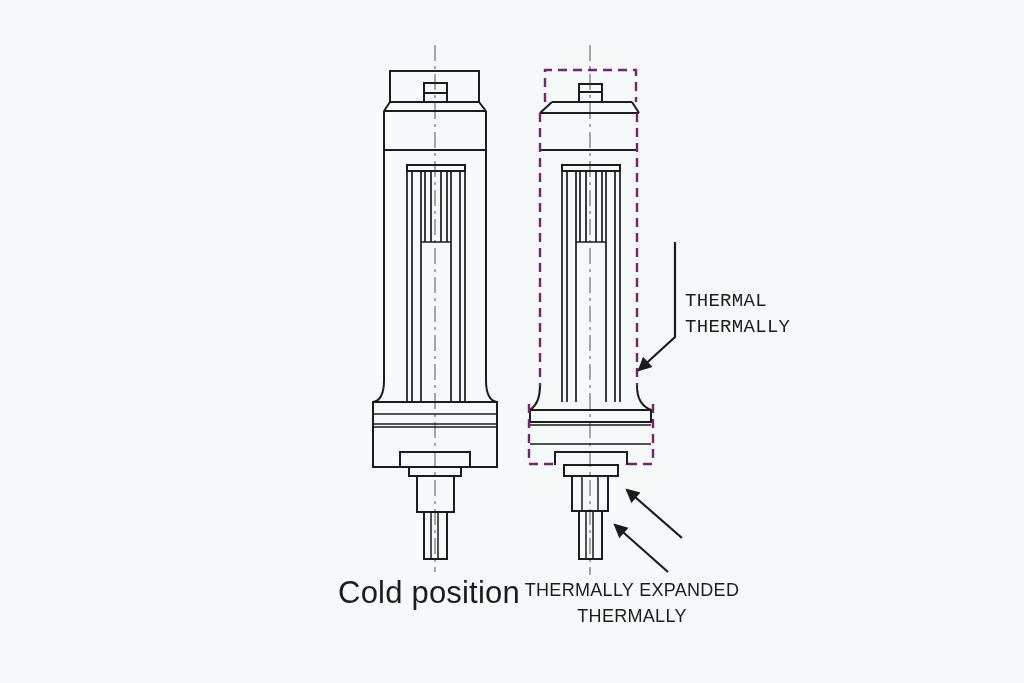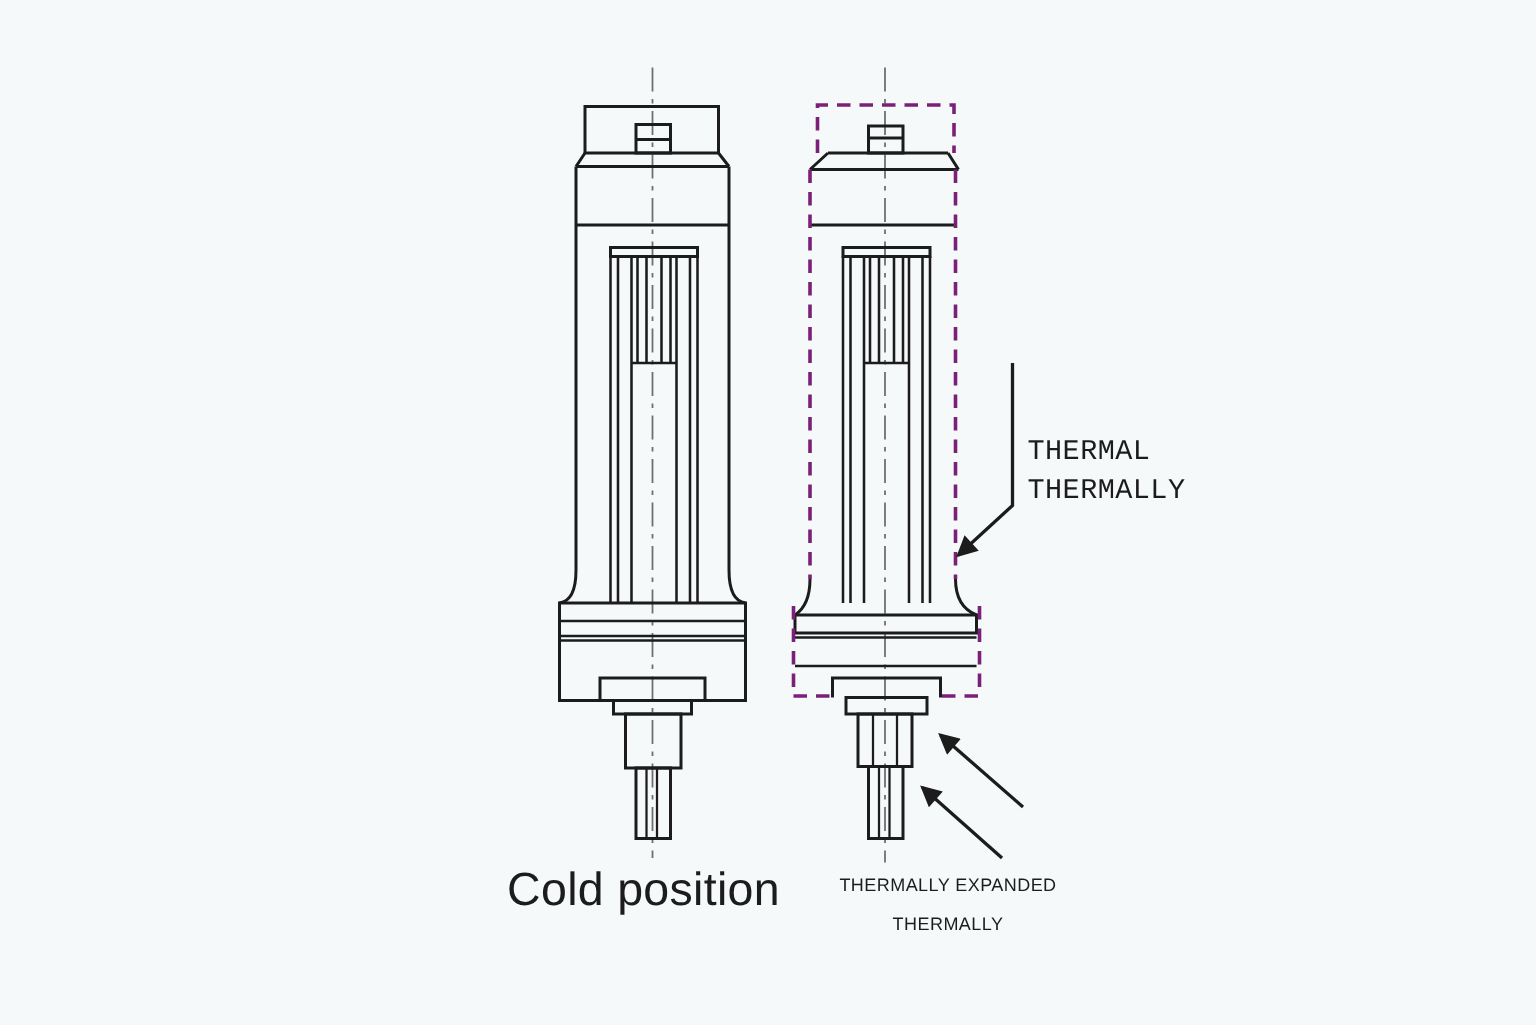--- a/index.html
+++ b/index.html
@@ -16,21 +16,21 @@
     color:#1c1c1c;
     -webkit-user-select:none;user-select:none;
   }
   .lbl-cold{
     left:329px;top:579px;width:200px;
     font-size:31px;line-height:28px;text-align:center;
     letter-spacing:0.2px;
   }
   .lbl-expanded{
     left:512px;top:577px;width:240px;
-    font-size:12px;line-height:26px;text-align:center;
+    font-size:18px;line-height:26px;text-align:center;
     letter-spacing:0.3px;
   }
   .lbl-elongation{
     left:685px;top:288px;width:140px;
     font-size:19px;line-height:26px;text-align:left;
     letter-spacing:0.3px;
     font-family:Liberation Mono, monospace;
   }
 </style>
 </head>

